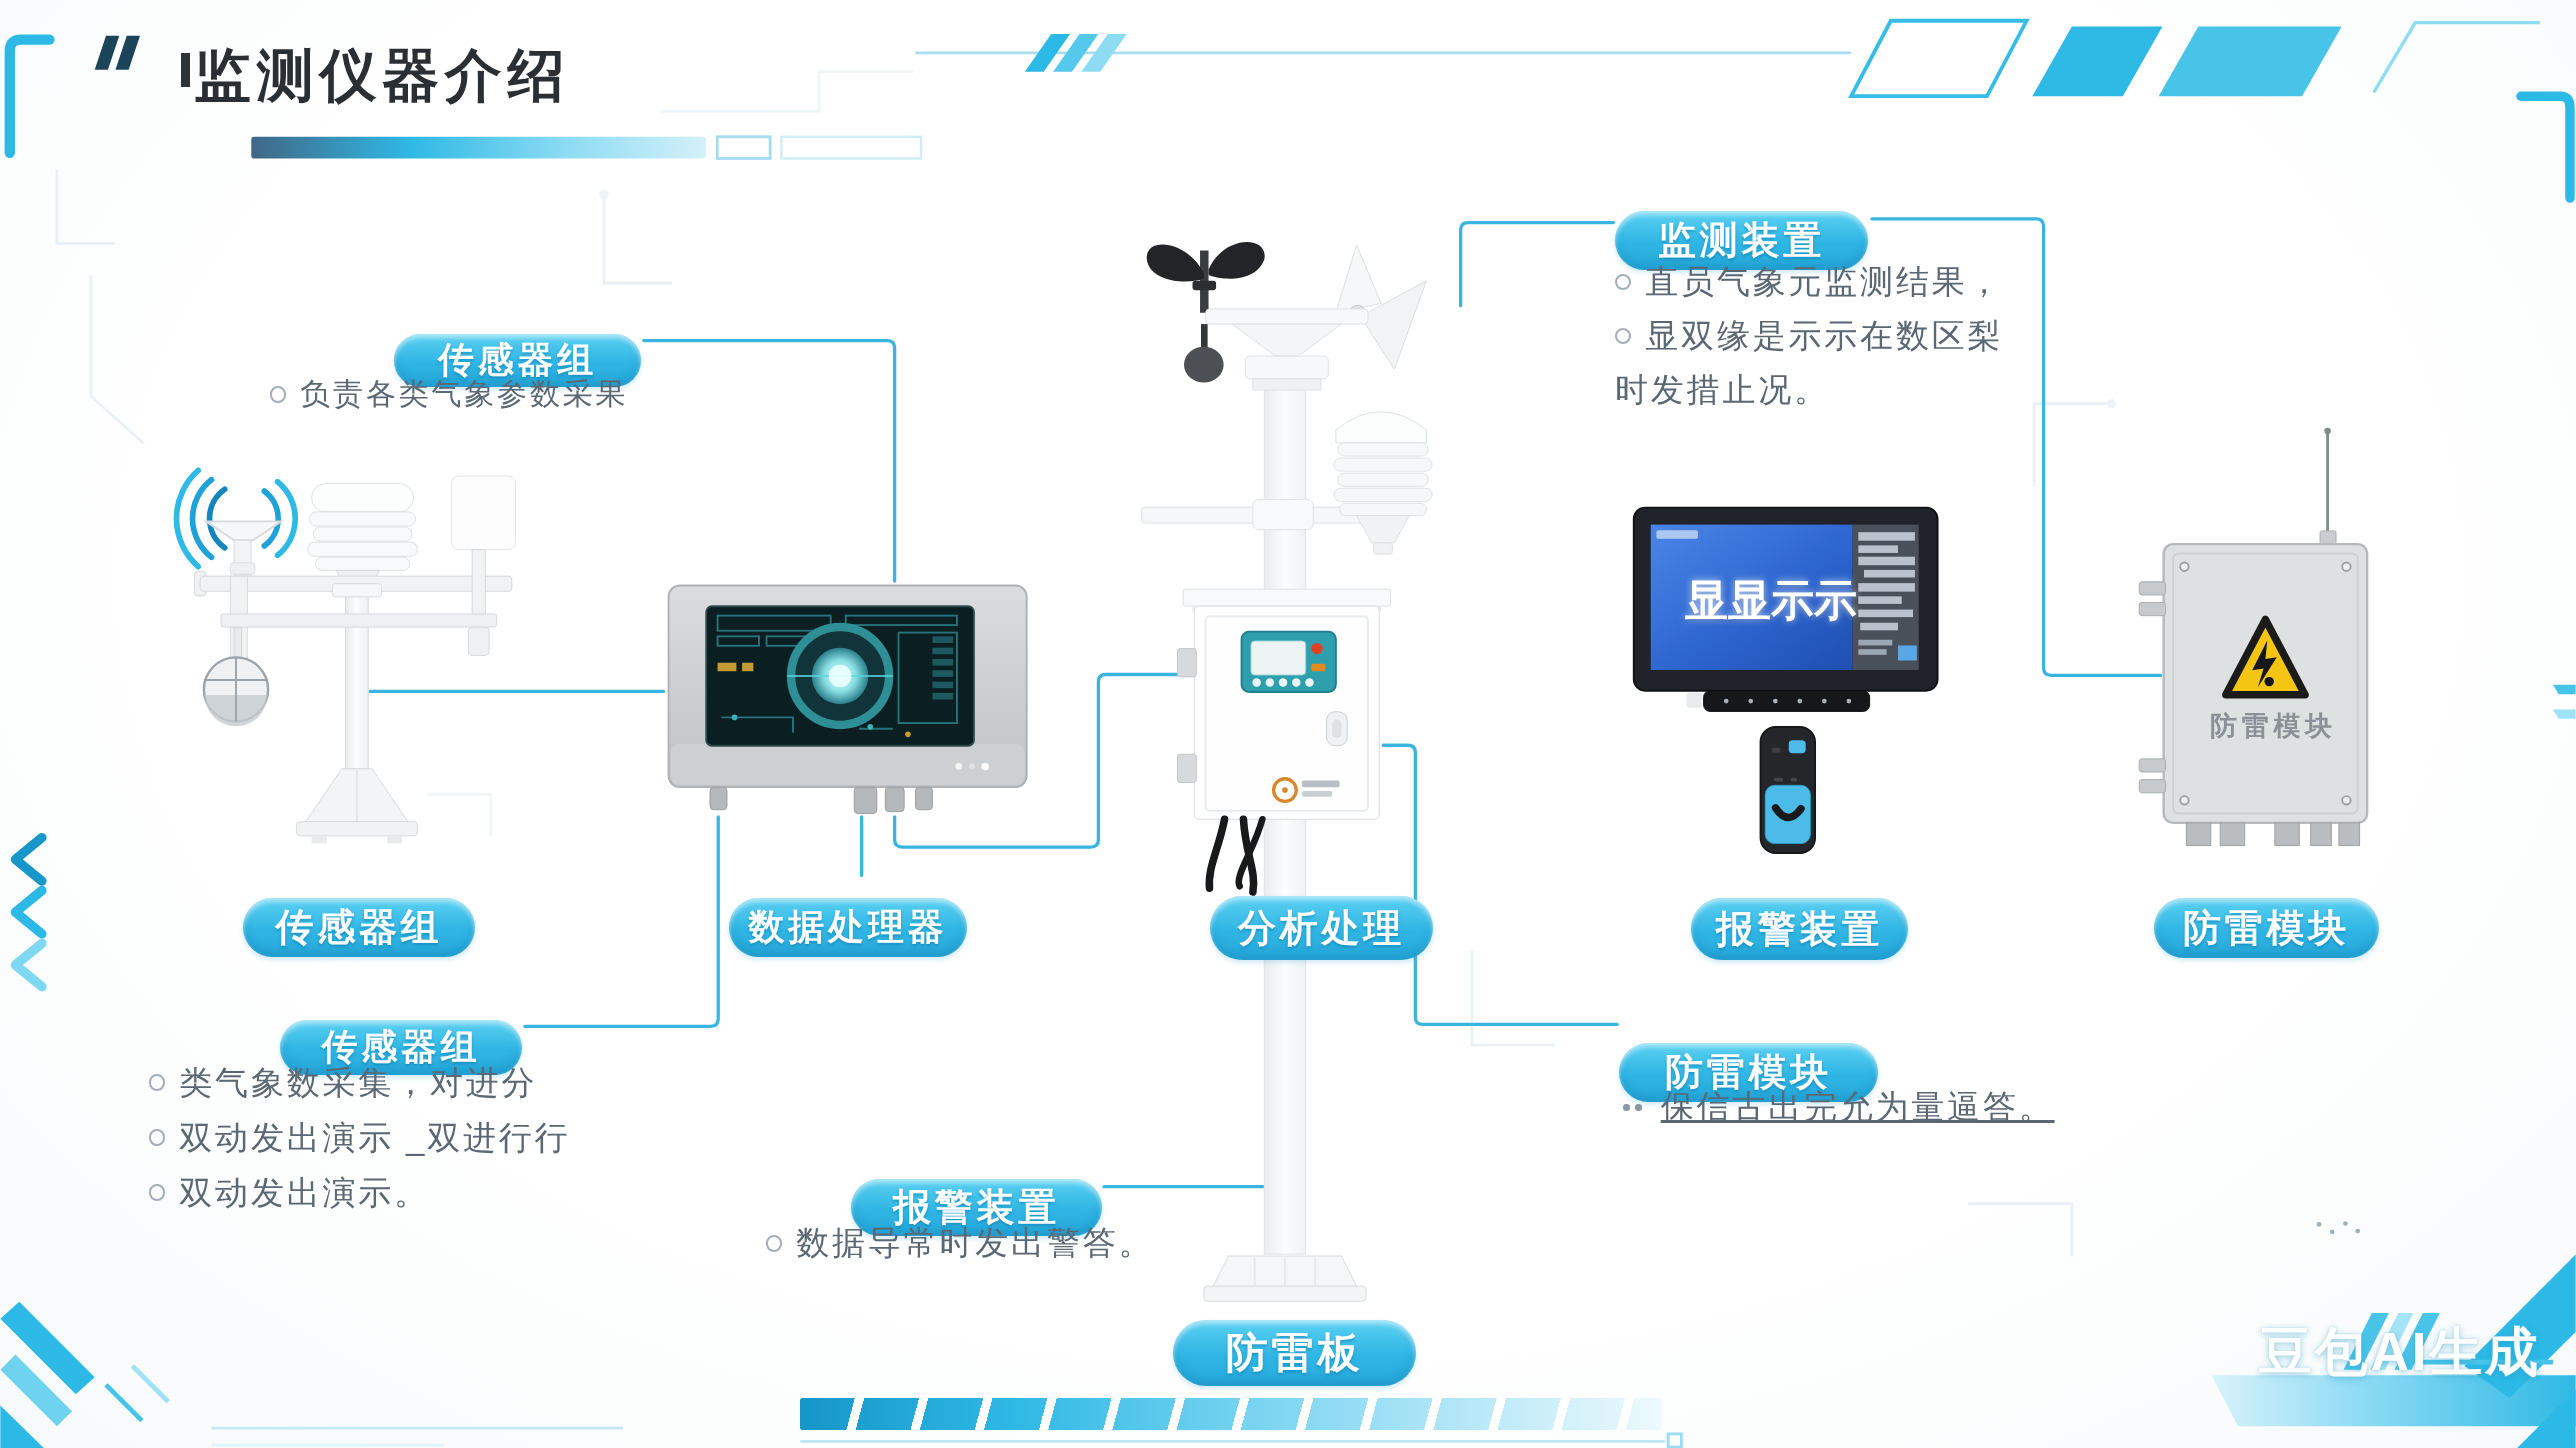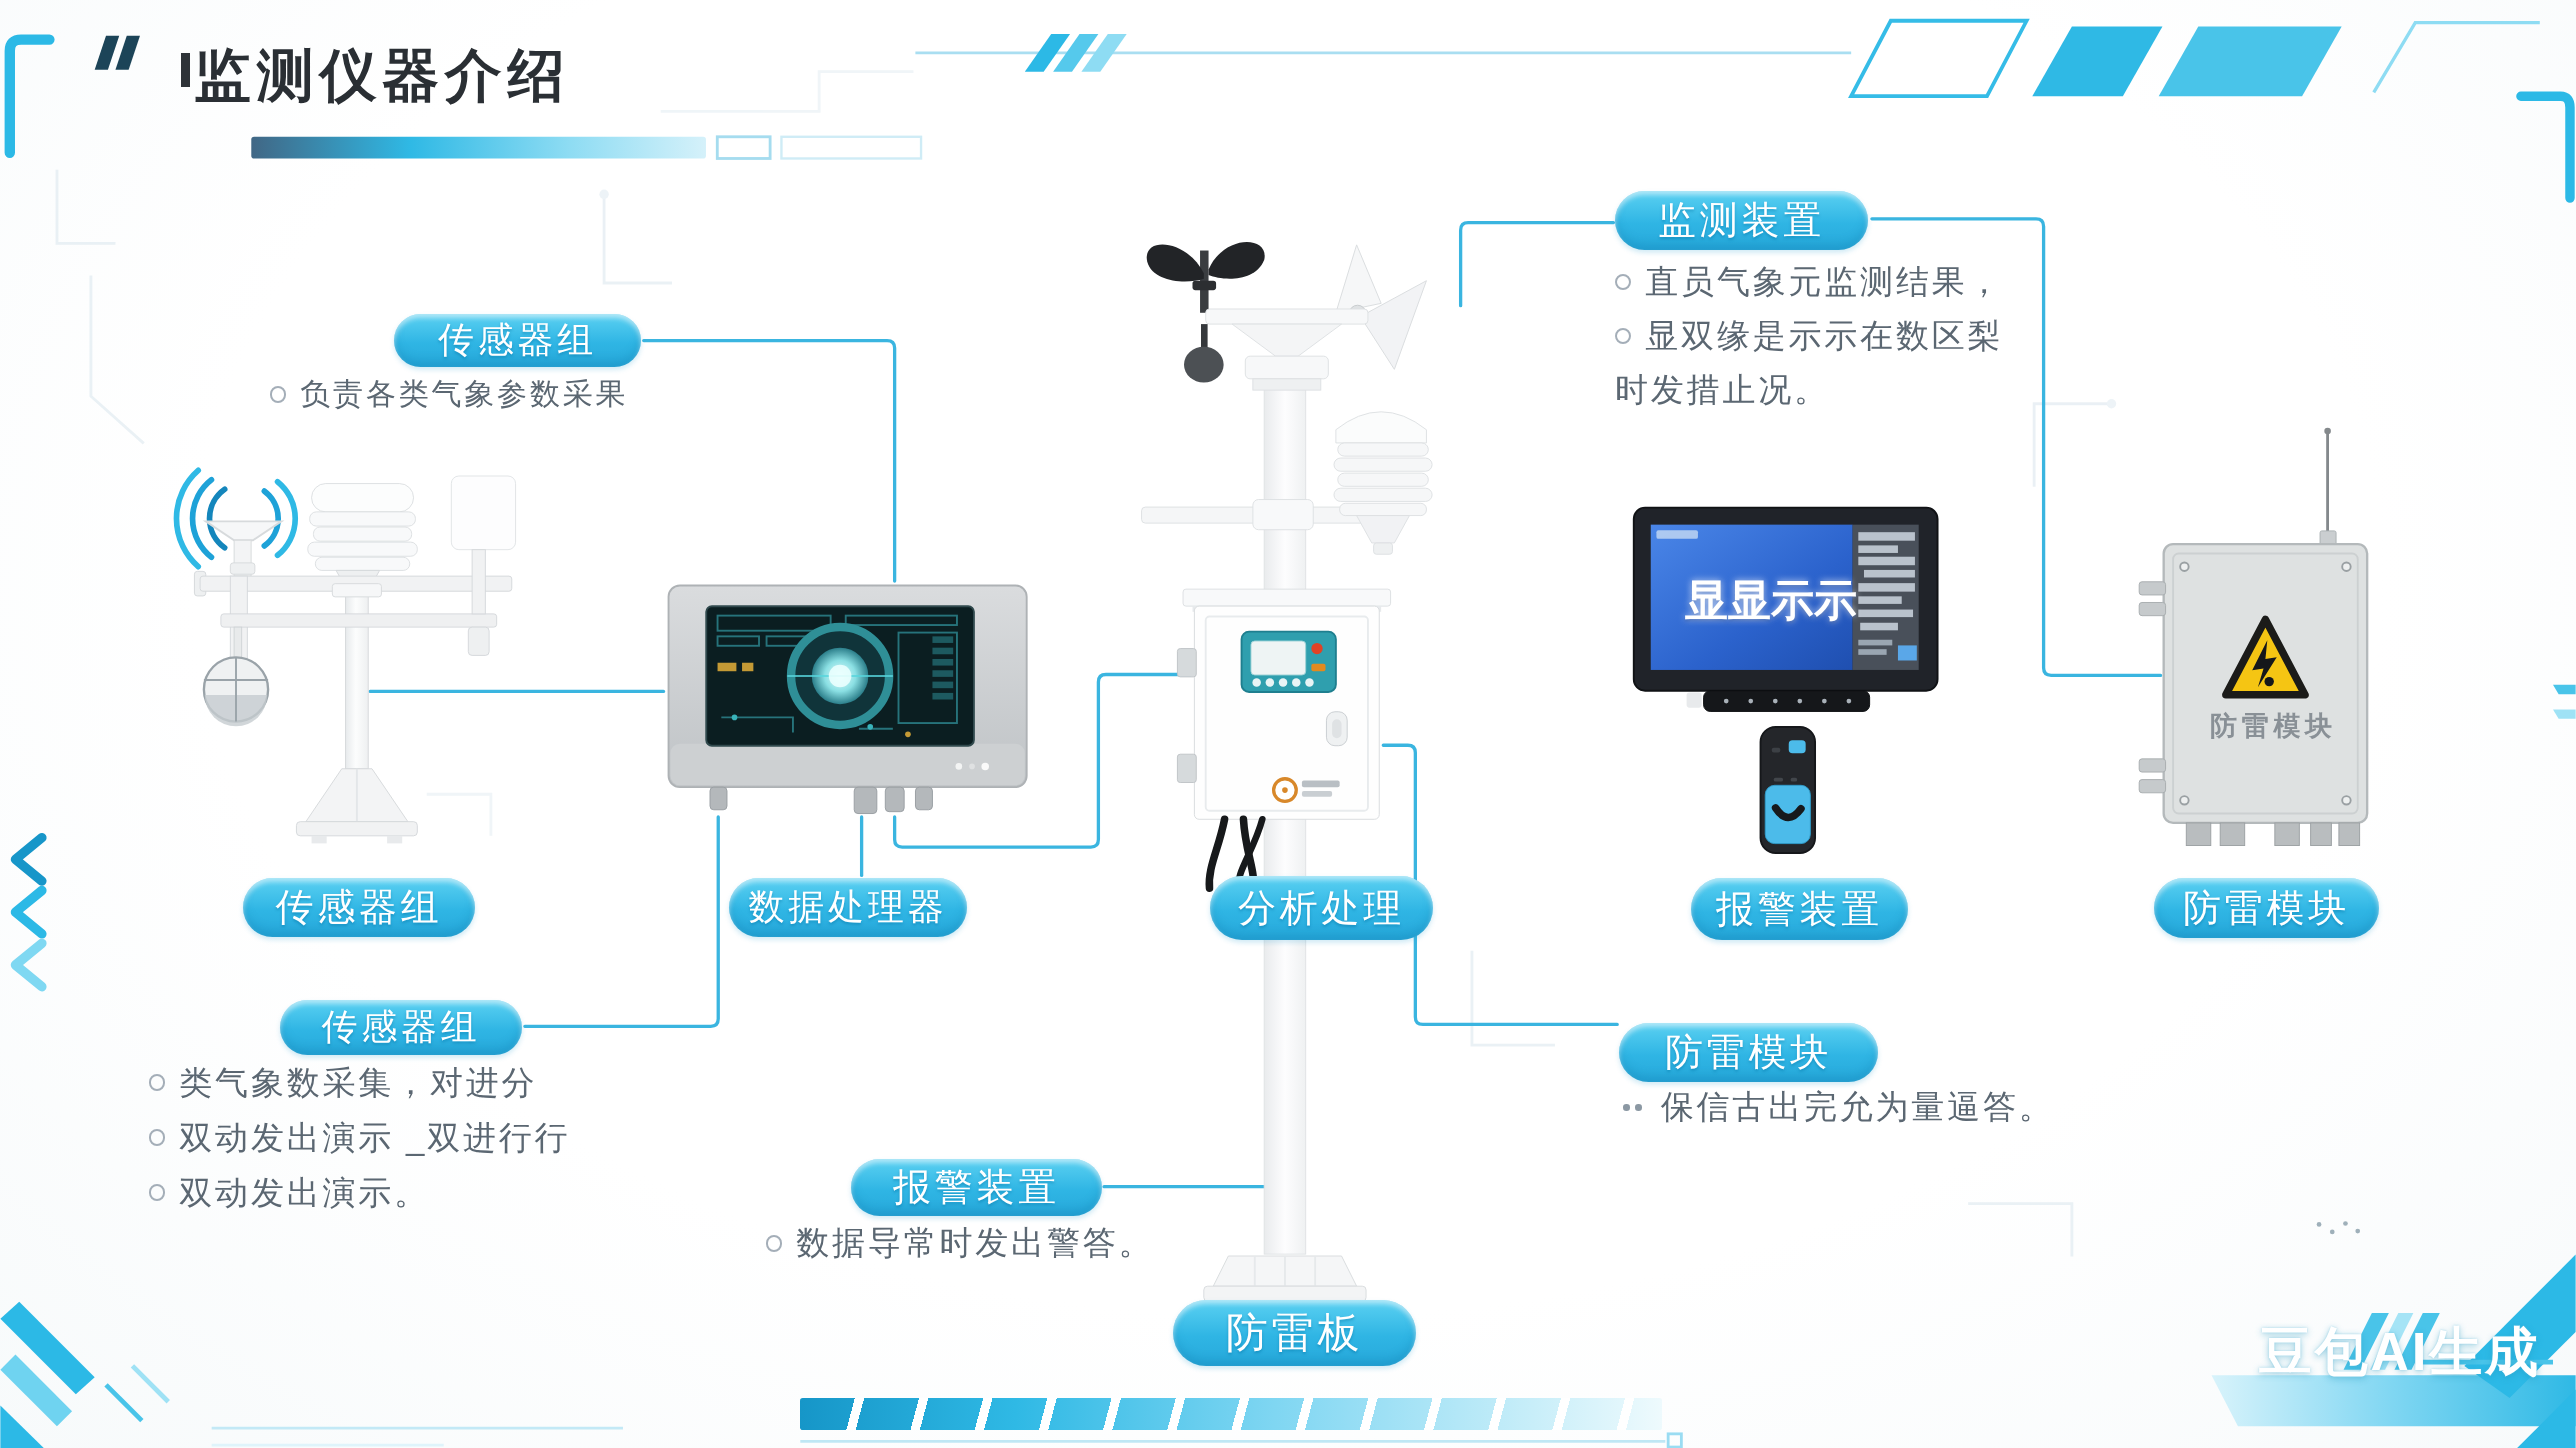--- a/index.html
+++ b/index.html
@@ -8,21 +8,21 @@
   .abs{position:absolute;}
   svg{display:block;}
   .layer{position:absolute;left:0;top:0;}
 
   .page-title{position:absolute;left:194px;top:38px;font-size:57px;font-weight:800;color:#2a2f34;letter-spacing:5.7px;z-index:6;}
   .title-marker{position:absolute;left:181px;top:53px;width:9.4px;height:34px;background:#2e3338;z-index:6;}
 
   .pill{position:absolute;display:flex;align-items:center;justify-content:center;border-radius:943px;
     background:linear-gradient(180deg,#5bd1f2 0%,#2fb5e4 55%,#27a9db 100%);
     box-shadow:inset 0 3.8px 5.7px rgba(255,255,255,.55), inset 0 -5.7px 9.4px rgba(10,120,170,.28), 0 2.8px 5.7px rgba(40,160,210,.22);
-    color:#fff;font-weight:400;text-shadow:0 1.9px 2.8px rgba(0,110,160,.45);letter-spacing:3.8px;z-index:5;}
+    color:#fff;font-weight:700;text-shadow:0 1.9px 2.8px rgba(0,110,160,.45);letter-spacing:3.8px;z-index:5;margin-top:20px;}
 
   .blt{position:absolute;z-index:5;color:#5b6772;letter-spacing:2.8px;}
   .blt .row{display:flex;align-items:center;}
   .ring{width:12.3px;height:12.3px;border:2.8px solid #94a0ab;border-radius:50%;margin-right:14px;flex:0 0 auto;opacity:.85;}
   .dotpair{display:inline-flex;margin-right:13.2px;flex:0 0 auto;}
   .dotpair i{width:6.6px;height:6.6px;border-radius:50%;background:#8b98a3;margin-right:5.7px;}
 
   .screen-text{position:absolute;z-index:6;color:#fff;font-weight:800;text-align:center;text-shadow:0 0 7.5px rgba(255,255,255,.75),0 1.9px 2.8px rgba(20,60,140,.5);}
   .box-label{position:absolute;z-index:6;color:#899096;font-weight:700;letter-spacing:4.7px;}
   .watermark{position:absolute;left:2259px;top:1317px;z-index:8;font-size:53px;font-weight:900;color:#fff;letter-spacing:2.8px;
@@ -473,21 +473,21 @@
       </div>
   </div>
 
   <div class="blt" style="left:766px;top:1221px;font-size:33px;">
     <div class="row">
         <span class="ring"></span>
       <span>数据导常时发出警答。</span>
       </div>
   </div>
 
-  <div class="blt" style="left:1623px;top:1085px;font-size:33px;">
+  <div class="blt" style="left:1623px;top:1085px;font-size:33px;text-decoration:underline;">
     <div class="row">
         <span class="dotpair">
           <i></i>
           <i></i>
         </span>
       <span>保信古出完允为量逼答。</span>
       </div>
   </div>
 
   <div class="watermark">豆包AI生成</div>

